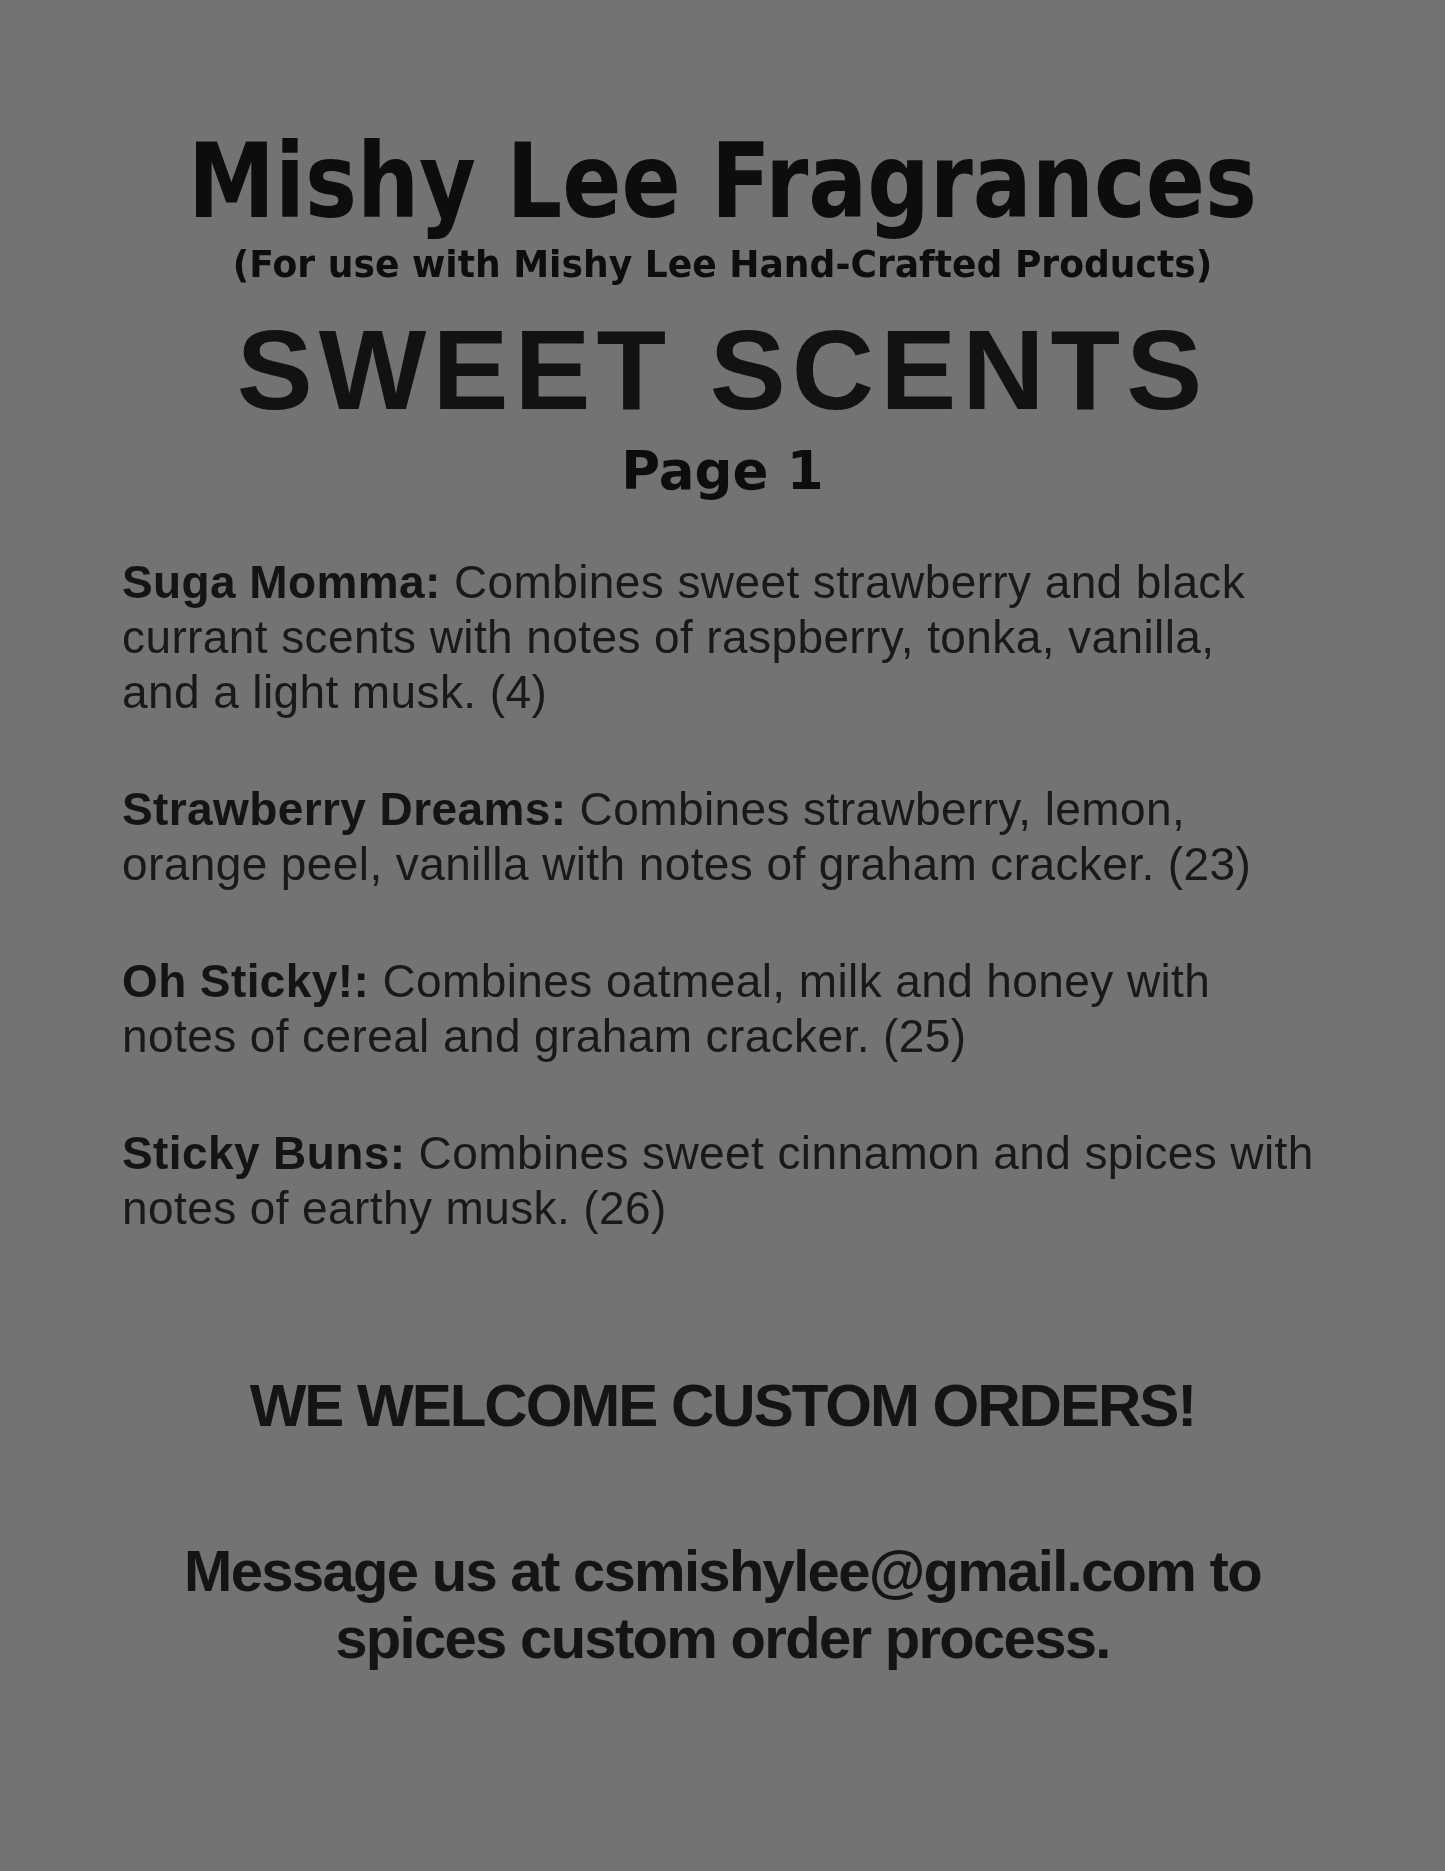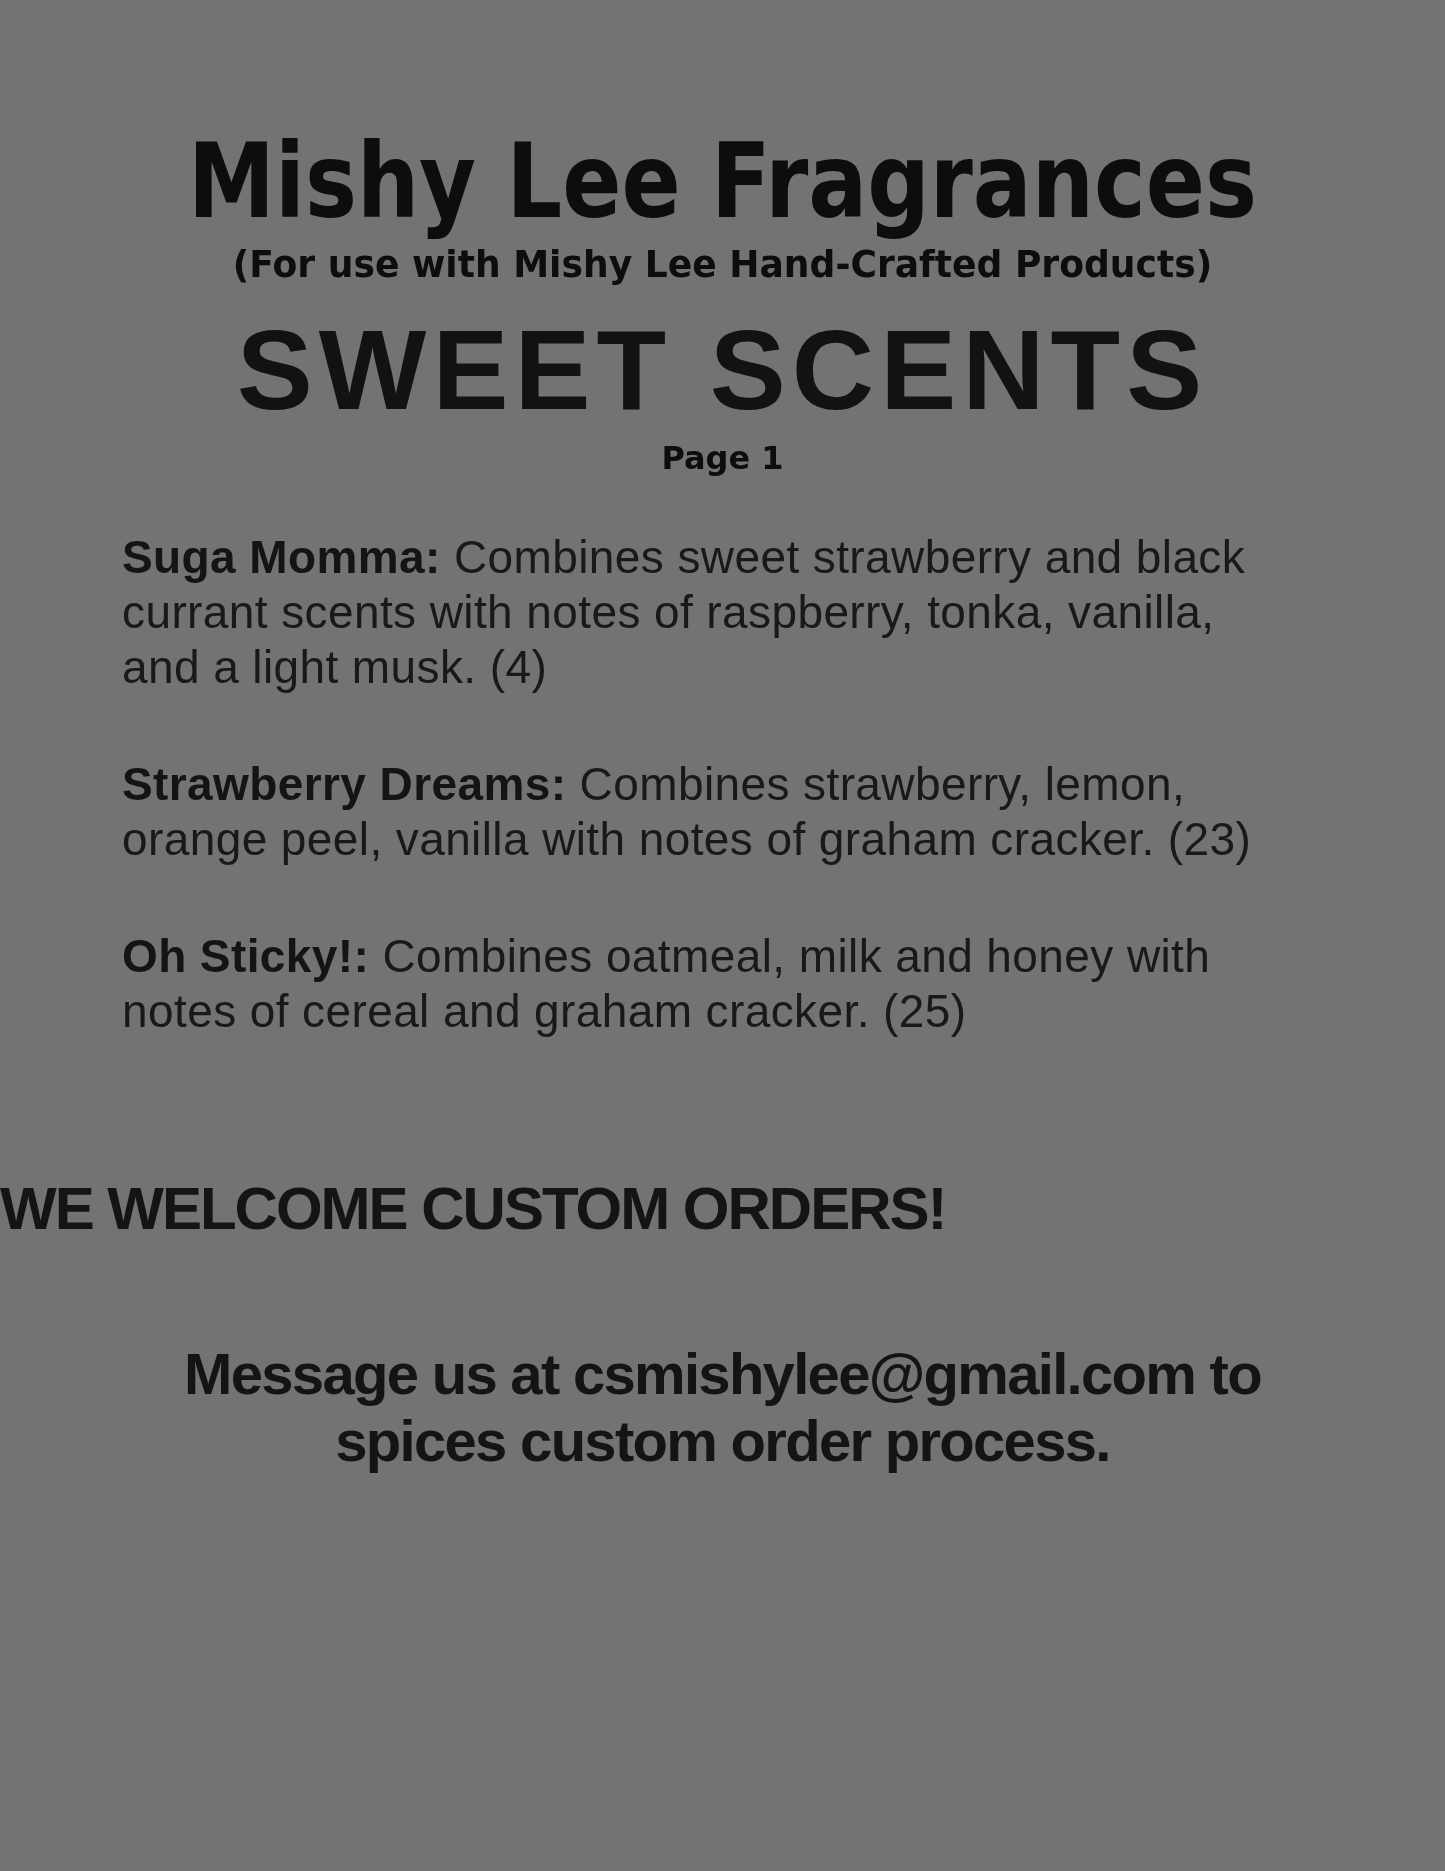--- a/index.html
+++ b/index.html
@@ -48,21 +48,21 @@
     font-size: 114px;
     line-height: 1;
     letter-spacing: 6px;
     color: #121212;
     white-space: nowrap;
   }
   .page-label {
     margin-top: 12px;
     font-family: "DejaVu Sans", sans-serif;
     font-weight: bold;
-    font-size: 32px;
+    font-size: 53px;
     line-height: 1.2;
     color: #0d0d0d;
   }
   .scent-list {
     margin: 53px 60px 0 122px;
   }
   .scent {
     margin: 0 0 62px 0;
     font-size: 46px;
     line-height: 55px;
@@ -71,21 +71,21 @@
   }
   .scent .line {
     display: block;
   }
   .scent-name {
     font-weight: bold;
     color: #141414;
   }
   .orders-heading {
     margin-top: 134px;
-    text-align: left;
+    text-align: center;
     font-weight: bold;
     font-size: 60px;
     line-height: 1.2;
     letter-spacing: -2px;
     color: #141414;
   }
   .contact {
     margin-top: 95px;
     text-align: center;
     font-weight: bold;
@@ -121,20 +121,24 @@
     <p class="scent">
       <span class="line"><strong class="scent-name">Strawberry Dreams:</strong><span> Combines strawberry, lemon,</span></span>
       <span class="line">orange peel, vanilla with notes of graham cracker. (23)</span>
     </p>
 
     <p class="scent">
       <span class="line"><strong class="scent-name">Oh Sticky!:</strong><span> Combines oatmeal, milk and honey with</span></span>
       <span class="line">notes of cereal and graham cracker. (25)</span>
     </p>
 
+    <p class="scent">
+      <span class="line"><strong class="scent-name">Sticky Buns:</strong><span> Combines sweet cinnamon and spices with</span></span>
+      <span class="line">notes of earthy musk. (26)</span>
+    </p>
 
   </div>
 
   <div class="orders-heading">WE WELCOME CUSTOM ORDERS!</div>
 
   <div class="contact">
     <span class="cline">Message us at csmishylee@gmail.com to</span>
     <span class="cline">spices custom order process.</span>
   </div>
 

